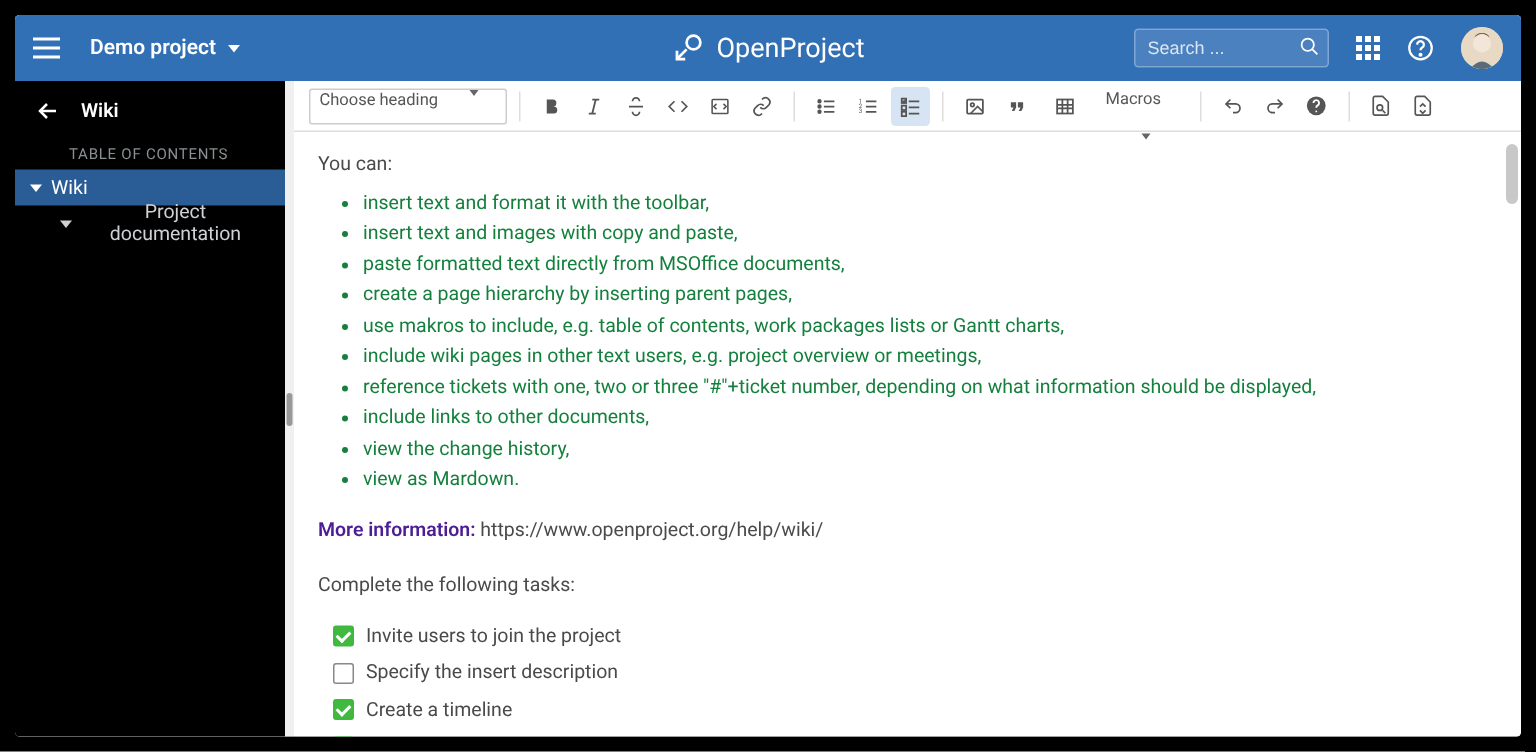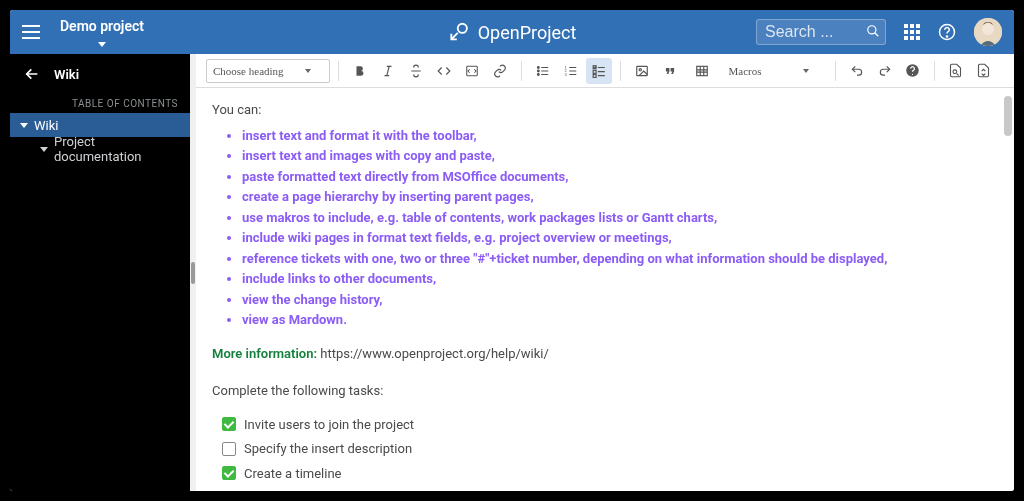--- a/index.html
+++ b/index.html
@@ -1,58 +1,58 @@
 <!DOCTYPE html>
 <html><head>
 <meta charset="utf-8">
 <style>
 * { box-sizing: border-box; margin: 0; padding: 0; }
 body { font-family: -apple-system, BlinkMacSystemFont, "Segoe UI", Roboto, Arial, sans-serif; font-size: 13px; color: #333; background: #000; width: 1024px; height: 501px; overflow: hidden; }
 .app { width: 1004px; height: 481px; margin: 10px; background: #fff; display: flex; flex-direction: column; border-radius: 3px; overflow: hidden; }
 .topbar { height: 44px; background: #3270b5; color: #fff; display: flex; align-items: center; padding: 0 12px; }
 .hamburger { width: 18px; height: 14px; display: flex; flex-direction: column; justify-content: space-between; cursor: pointer; margin-right: 20px; }
 .hamburger span { height: 2px; background: #fff; }
-.project-name { font-weight: 600; font-size: 14px; display: flex; align-items: center; gap: 8px; cursor: pointer; flex-direction: column; }
+.project-name { font-weight: 600; font-size: 14px; display: flex; align-items: center; gap: 8px; cursor: pointer; }
 .project-name .caret { width: 0; height: 0; border-left: 4px solid transparent; border-right: 4px solid transparent; border-top: 5px solid #fff; }
 .brand { position: absolute; left: 50%; transform: translateX(-50%); display: flex; align-items: center; gap: 8px; font-size: 18px; font-weight: 400; }
 .brand-icon svg { width: 22px; height: 22px; }
 .spacer { flex: 1; }
 .search-box { position: relative; width: 130px; }
-.search-box input { width: 100%; height: 26px; background: rgba(255,255,255,0.12); border: 1px solid rgba(255,255,255,0.3); border-radius: 3px; color: #fff; padding: 0 26px 0 8px; font-size: 16px; outline: none; }
+.search-box input { width: 100%; height: 26px; background: rgba(255,255,255,0.12); border: 1px solid rgba(255,255,255,0.3); border-radius: 3px; color: #fff; padding: 0 26px 0 8px; font-size: 12px; outline: none; }
 .search-box input::placeholder { color: rgba(255,255,255,0.8); }
 .search-box .sicon { position: absolute; right: 6px; top: 5px; color: #fff; }
 .topicons { display: flex; align-items: center; gap: 18px; margin-left: 18px; }
 .topicons .ticon { color: #fff; cursor: pointer; display: flex; }
 .avatar { width: 28px; height: 28px; border-radius: 50%; background: #d9c7b0; overflow: hidden; cursor: pointer; }
 .avatar svg { width: 28px; height: 28px; }
 .body { flex: 1; display: flex; min-height: 0; }
 .sidebar { width: 180px; background: #000000; color: #cfd2d4; display: flex; flex-direction: column; font-size: 13px; }
 .side-header { height: 40px; display: flex; align-items: center; padding: 0 14px; gap: 14px; }
 .side-header .back { cursor: pointer; }
 .side-header .title { font-weight: 600; color: #fff; font-size: 13px; }
-.toc-label { font-size: 10px; letter-spacing: 0.5px; color: #8a8f92; padding: 4px 12px 4px 36px; text-align: right; }
+.toc-label { font-size: 10px; letter-spacing: 0.5px; color: #8a8f92; padding: 4px 12px 4px 36px; }
 .nav-item { display: flex; align-items: center; height: 24px; padding: 0 10px; cursor: pointer; gap: 6px; }
 .nav-item.active { background: #2a5d95; color: #fff; }
 .nav-item .chev { width: 0; height: 0; border-left: 4px solid transparent; border-right: 4px solid transparent; border-top: 5px solid currentColor; }
-.nav-item.lvl2 { padding-left: 30px; }
+.nav-item.lvl2 { padding-left: 30px; text-align: center; }
 .nav-item.lvl3 { padding-left: 56px; }
 .resize-handle { width: 6px; background: #f0f0f0; position: relative; cursor: col-resize; }
 .resize-handle .grip { position: absolute; top: 50%; left: 1px; transform: translateY(-50%); width: 4px; height: 22px; background: #999; border-radius: 2px; }
 .main { flex: 1; display: flex; flex-direction: column; min-width: 0; background: #fff; }
 .toolbar { height: 34px; border-bottom: 1px solid #ddd; display: flex; align-items: center; padding: 0 10px; gap: 2px; background: #fff; }
 .tb-sep { width: 1px; height: 20px; background: #ddd; margin: 0 6px; }
 .tb-btn { width: 26px; height: 26px; display: flex; align-items: center; justify-content: center; border-radius: 3px; cursor: pointer; color: #555; }
 .tb-btn.active { background: #d6e4f3; }
-.tb-select { height: 24px; font-size: 11px; border: 1px solid #ccc; background: #fff; padding: 0 18px 0 6px; cursor: pointer; appearance: none; position: relative; display: flex; align-items: center; gap: 17px; border-radius: 2px; color: #555; font-family: Liberation Serif, serif; }
+.tb-select { height: 24px; font-size: 11px; border: 1px solid #ccc; background: #fff; padding: 0 18px 0 6px; cursor: pointer; appearance: none; position: relative; display: flex; align-items: flex-start; gap: 17px; border-radius: 2px; color: #555; }
 .tb-select .sel-caret { width: 0; height: 0; border-left: 3px solid transparent; border-right: 3px solid transparent; border-top: 4px solid #666; margin-left: 4px; }
 .content { flex: 1; overflow-y: auto; padding: 8px 16px 20px 16px; font-size: 13px; color: #4a4a4a; line-height: 1.5; position: relative; }
 .content p { margin: 4px 0; }
 .content ul { margin: 6px 0 14px 30px; }
-.content ul li { margin: 1px 0; list-style: disc; color: #8b5cf6; font-weight: bold; }
-.content strong { font-weight: 600; color: #15803d; }
+.content ul li { margin: 1px 0; list-style: disc; color: #15803d; }
+.content strong { font-weight: 600; color: #4c1d95; }
 .tasks { margin-top: 12px; }
 .task { display: flex; align-items: center; gap: 8px; padding: 2px 0 3px 10px; }
 .task .cb { width: 14px; height: 14px; border: 1.5px solid #888; border-radius: 2px; display: flex; align-items: center; justify-content: center; background: #fff; flex-shrink: 0; }
 .task .cb.checked { background: #3fb93f; border-color: #3fb93f; }
 .task .cb.checked::after { content: ""; width: 4px; height: 7px; border: solid #fff; border-width: 0 2px 2px 0; transform: rotate(45deg); margin-top: -2px; }
 .scrollbar-track { position: absolute; right: 2px; top: 8px; bottom: 8px; width: 8px; }
 .scrollbar-thumb { position: absolute; top: 0; width: 8px; height: 40px; background: #c8c8c8; border-radius: 4px; }
 svg { display: block; }
 </style>
 </head>
@@ -240,21 +240,21 @@
         <div class="tb-btn" style="width:36px;">
             <svg width="14" height="14" viewBox="0 0 24 24" fill="none" stroke="currentColor" stroke-width="2">
               <rect x="3" y="4" width="18" height="16"></rect>
               <line x1="3" y1="10" x2="21" y2="10"></line>
               <line x1="3" y1="14" x2="21" y2="14"></line>
               <line x1="9" y1="4" x2="9" y2="20"></line>
               <line x1="15" y1="4" x2="15" y2="20"></line>
             </svg>
             <span class="sel-caret" style="margin-left:2px;"></span>
           </div>
-        <div class="tb-select" style="border:none;">
+        <div class="tb-select" style="border:none;flex-direction:column;">
           <span>Macros</span>
           <span class="sel-caret" style="margin-left:24px;"></span>
         </div>
         <div class="tb-sep"></div>
         <div class="tb-btn">
             <svg width="14" height="14" viewBox="0 0 24 24" fill="none" stroke="currentColor" stroke-width="2">
               <path d="M9 14L4 9l5-5"></path>
               <path d="M4 9h11a5 5 0 0 1 0 10h-3"></path>
             </svg>
           </div>
@@ -289,21 +289,21 @@
       </div>
 
       <div class="content">
         <p><span>You can:</span></p>
         <ul>
           <li>insert text and format it with the toolbar,</li>
           <li>insert text and images with copy and paste,</li>
           <li>paste formatted text directly from MSOffice documents,</li>
           <li>create a page hierarchy by inserting parent pages,</li>
           <li>use makros to include, e.g. table of contents, work packages lists or Gantt charts,</li>
-          <li>include wiki pages in format text fields, e.g. project overview or meetings,</li>
+          <li>include wiki pages in other text users, e.g. project overview or meetings,</li>
           <li>reference tickets with one, two or three "#"+ticket number, depending on what information should be displayed,</li>
           <li>include links to other documents,</li>
           <li>view the change history,</li>
           <li>view as Mardown.</li>
         </ul>
         <p>
           <strong>More information:</strong>
           <span> </span>
           <span>https://www.openproject.org/help/wiki/</span>
         </p>

